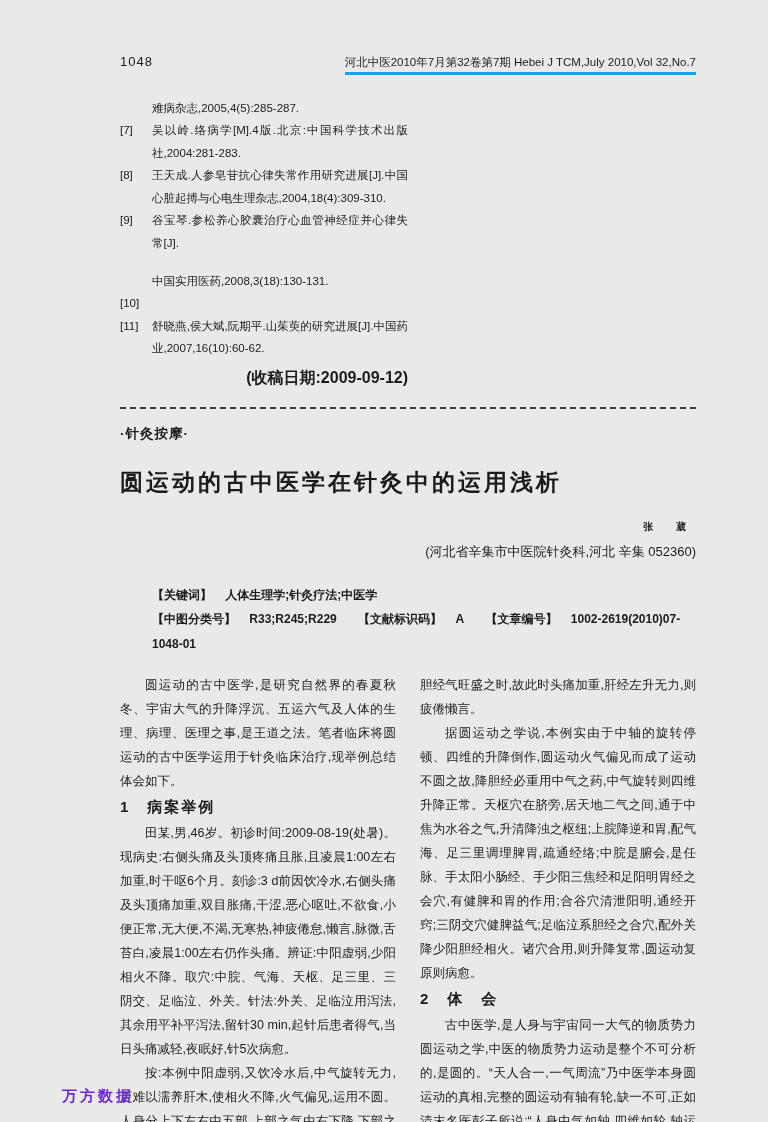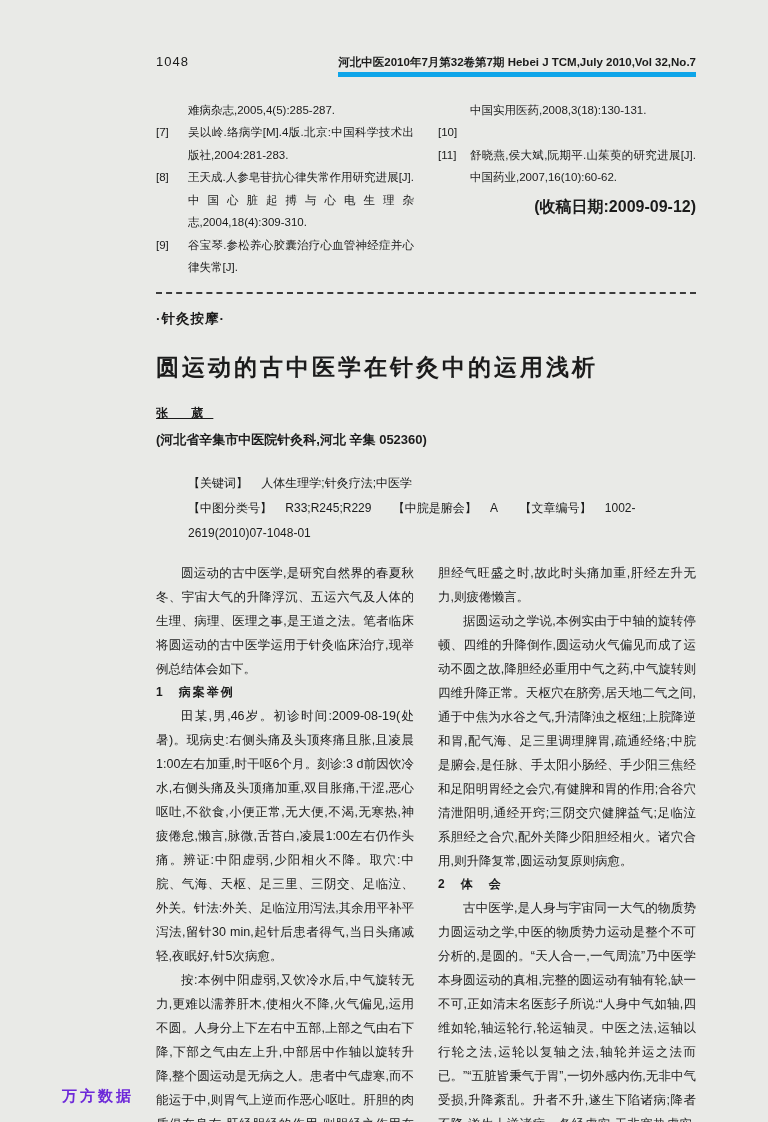--- a/index.html
+++ b/index.html
@@ -13,44 +13,44 @@
     font-family: "Liberation Sans", "DejaVu Sans", sans-serif;
     color: #1b1b1b;
     position: relative;
     overflow: hidden;
   }
   .page {
     position: absolute;
     inset: 0;
     padding: 54px 72px 0 120px;
     box-sizing: border-box;
-    margin-left: 36px;
   }
   
   .page-header {
     display: flex;
     align-items: baseline;
   }
   .page-number {
     font-size: 13px;
     letter-spacing: 1px;
   }
   .journal-line {
     margin-left: auto;
     font-size: 11.5px;
-    font-weight: bold;
-    border-bottom: 5px solid #0ea5e9;
+    font-weight: normal;
+    border-bottom: 3px solid #0ea5e9;
     padding-bottom: 2px;
     white-space: nowrap;
   }
   
   .refs {
     margin-top: 22px;
     display: flex;
-    gap: 24px;
+    gap: 16px;
+    flex-direction: column;
   }
   .ref-col {
     width: 50%;
     font-size: 11.5px;
     line-height: 1.95;
     text-align: justify;
   }
   .ref-item { display: flex; }
   .ref-label { width: 32px; flex-shrink: 0; }
   .ref-text  { flex: 1; }
@@ -77,36 +77,35 @@
   }
   .article-title {
     margin-top: 24px;
     text-align: left;
     font-size: 23px;
     font-weight: bold;
     letter-spacing: 3px;
   }
   .article-author {
     margin-top: 22px;
-    text-align: left;
-    font-size: 12px;
+    text-align: right;
+    font-size: 10px;
     font-weight: bold;
     letter-spacing: 10px;
-    text-decoration: underline;
   }
   .article-affil {
     margin-top: 9px;
-    text-align: left;
+    text-align: right;
     font-size: 13px;
-    font-weight: bold;
+    font-weight: normal;
   }
   .article-meta {
     margin: 22px 0 0 32px;
     font-size: 12px;
-    font-weight: normal;
+    font-weight: bold;
     line-height: 2.05;
   }
   .article-meta .meta-label { margin-right: 10px; }
   .article-meta .meta-val   { margin-right: 18px; }
   
   .body-cols {
     margin-top: 16px;
     display: flex;
     gap: 24px;
     align-items: stretch;
@@ -116,21 +115,21 @@
     font-size: 12.5px;
     line-height: 1.92;
     text-align: justify;
   }
   .body-col p { margin: 0; }
   .p-indent { text-indent: 2em; }
   .p-cont   { text-indent: 0; }
   .body-h {
     font-weight: bold;
     margin: 0;
-    font-size: 12px;
+    font-size: 15px;
     letter-spacing: 2px;
   }
   .col-left {
     display: flex;
     flex-direction: column;
   }
   
   .watermark {
     position: absolute;
     left: 62px;
@@ -194,21 +193,21 @@
   <div class="article-affil">(河北省辛集市中医院针灸科,河北 辛集 052360)</div>
 
   <div class="article-meta">
     <div>
       <span class="meta-label">【关键词】</span>
       <span class="meta-val">人体生理学;针灸疗法;中医学</span>
     </div>
     <div>
       <span class="meta-label">【中图分类号】</span>
       <span class="meta-val">R33;R245;R229</span>
-      <span class="meta-label">【中脘是腑会】</span>
+      <span class="meta-label">【文献标识码】</span>
       <span class="meta-val">A</span>
       <span class="meta-label">【文章编号】</span>
       <span class="meta-val">1002-2619(2010)07-1048-01</span>
     </div>
   </div>
 
   <div class="body-cols">
     <div class="body-col col-left">
       <p class="p-indent">圆运动的古中医学,是研究自然界的春夏秋冬、宇宙大气的升降浮沉、五运六气及人体的生理、病理、医理之事,是王道之法。笔者临床将圆运动的古中医学运用于针灸临床治疗,现举例总结体会如下。</p>
       <p class="body-h">1　病案举例</p>

